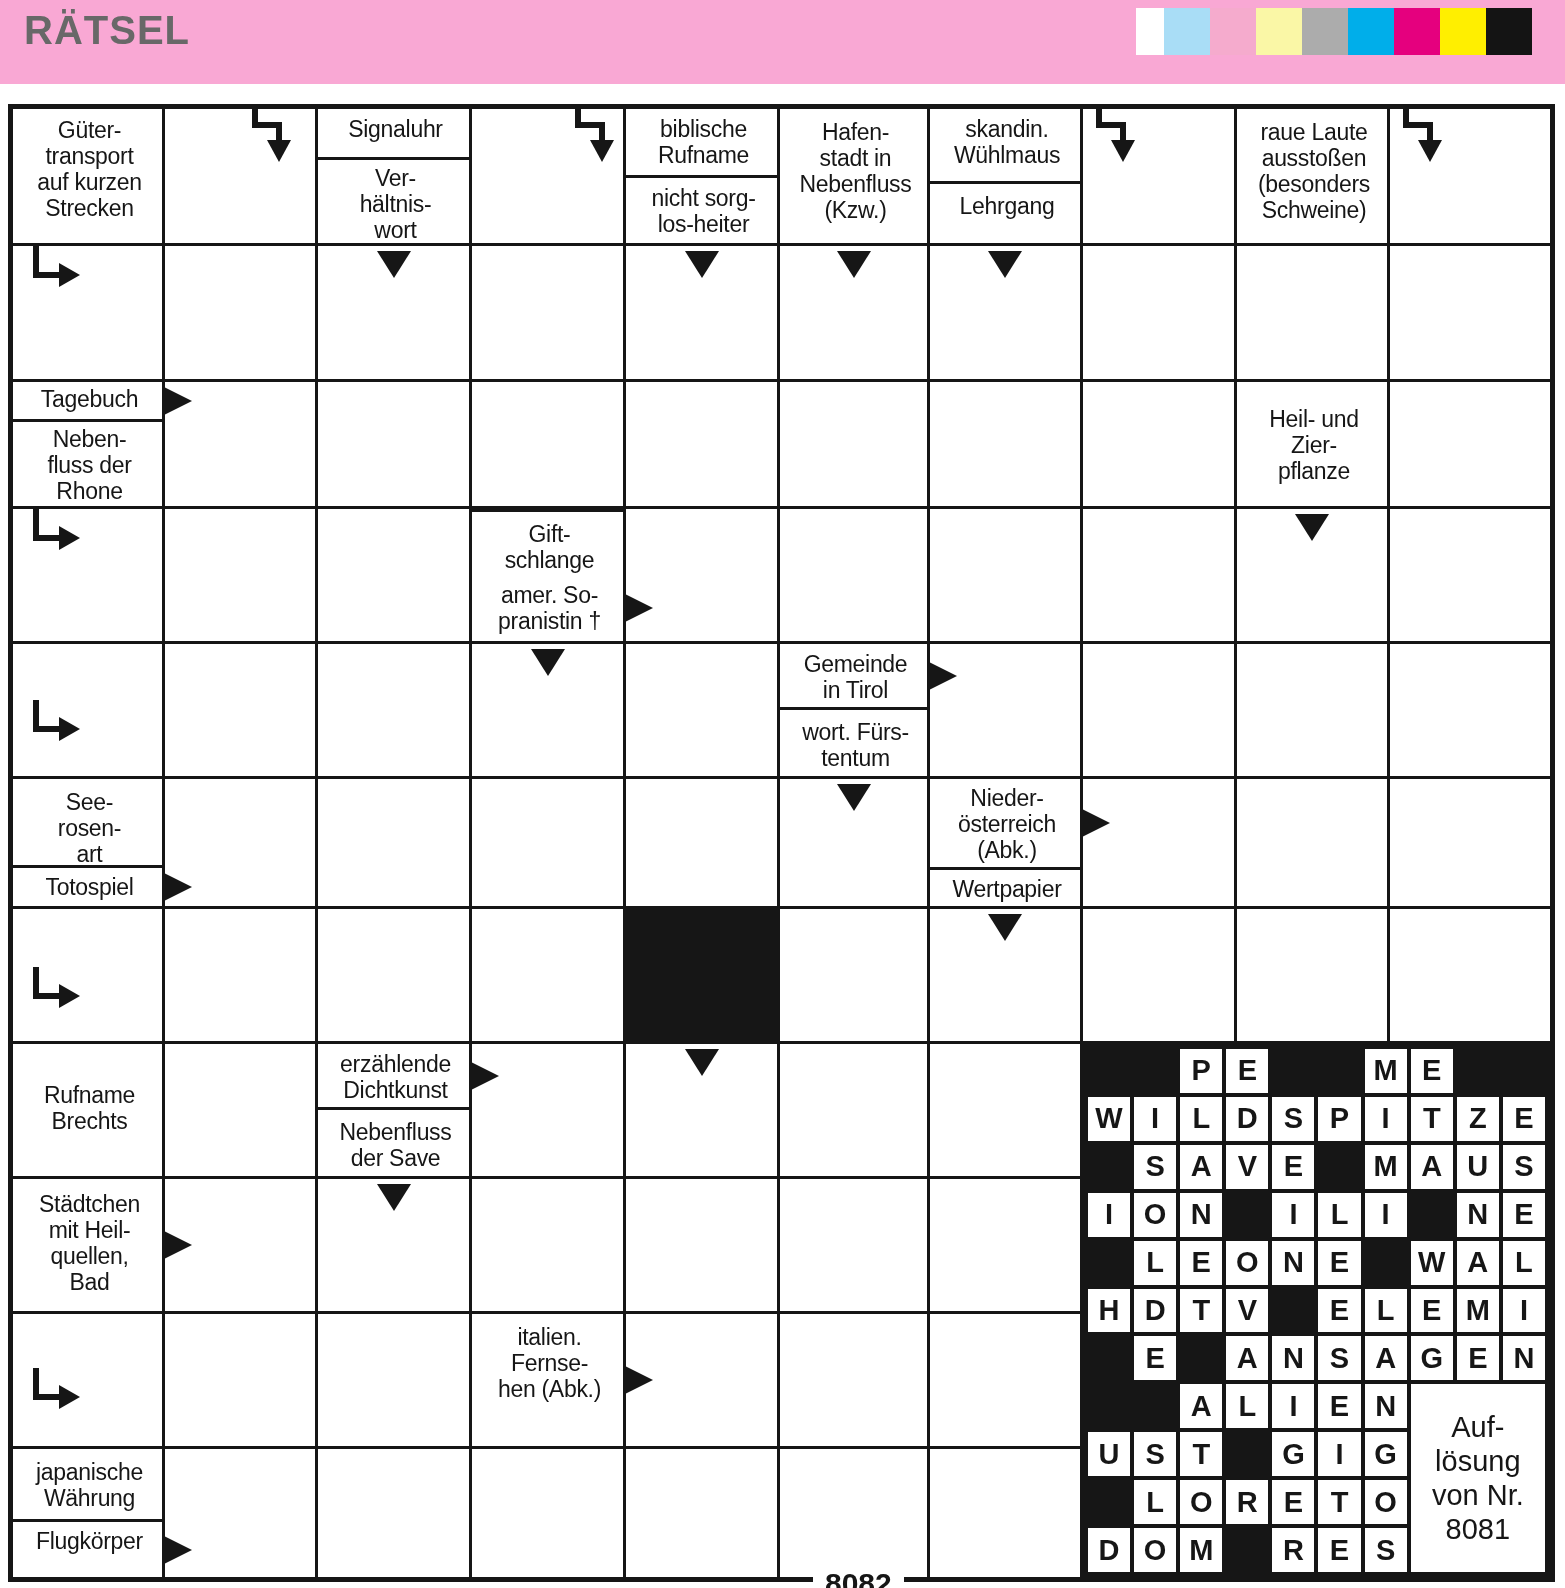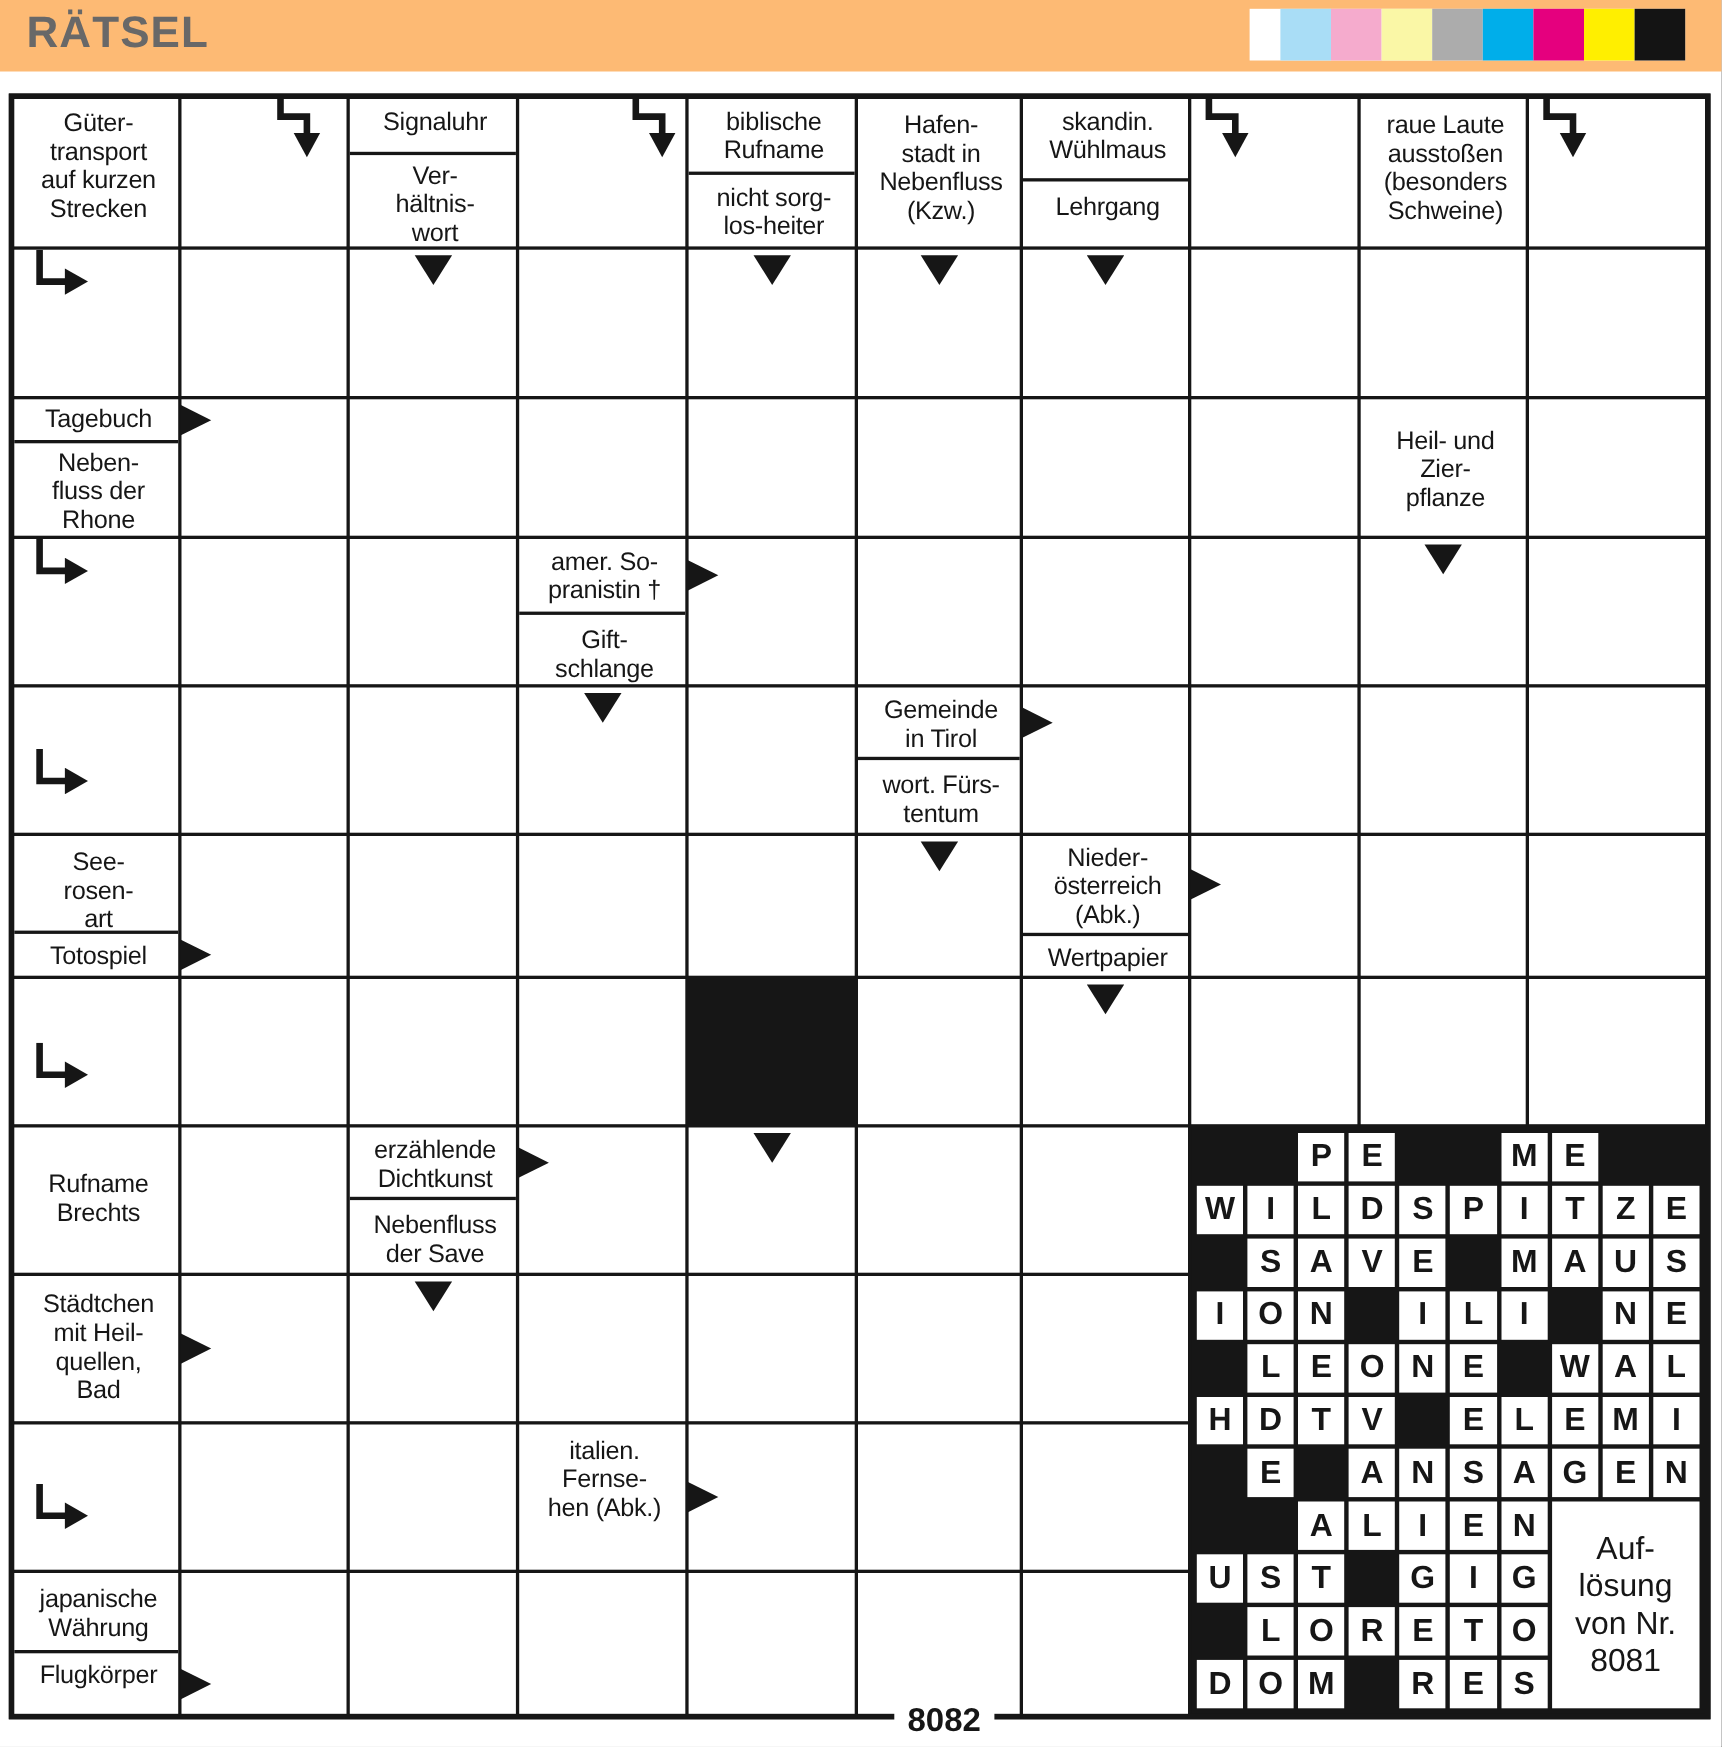--- a/index.html
+++ b/index.html
@@ -3,21 +3,21 @@
 <meta charset="utf-8">
 <style>
   html,body { margin:0; padding:0; background:#ffffff; }
   body {
     width:1565px; height:1588px; overflow:hidden;
     font-family:"Liberation Sans", sans-serif; color:#161616;
   }
   .page { position:relative; width:1565px; height:1588px; }
 
   
-  .header { position:relative; height:65px; background:#fdba74; }
+  .header { position:relative; height:84px; background:#f9a8d4; }
   .title {
     position:absolute; left:24px; top:8px;
     font-size:40px; font-weight:800; letter-spacing:1px; color:#686868;
   }
   .color-bar {
     position:absolute; top:8px; right:33px; height:47px;
     background:#ffffff; display:flex; align-items:center; padding-left:28px;
   }
   .color-square { width:46px; height:47px; }
 
@@ -225,28 +225,28 @@
         <div class="cell" style="grid-area: 3 / 10;"></div>
         <div class="cell" style="grid-area: 4 / 1;">
           <div class="bent-right" style="top: 0px;"><svg width="56" height="48" viewBox="0 0 56 48">
               <path d="M7 0 V29 H32" fill="none" stroke="#161616" stroke-width="6"></path>
               <polygon points="30,17 30,41 51,29" fill="#161616"></polygon>
             </svg></div>
         </div>
         <div class="cell" style="grid-area: 4 / 2;"></div>
         <div class="cell" style="grid-area: 4 / 3;"></div>
         <div class="cell clue" style="grid-area: 4 / 4;">
+          <div class="section divided" style="padding-top: 9px;">
+            <div class="clue-line">Gift-</div>
+            <div class="clue-line">schlange</div>
+          </div>
           <div class="section" style="height: 66px; flex: 0 0 auto; padding-top: 7px;">
             <div class="clue-line">amer. So-</div>
             <div class="clue-line">pranistin †</div>
             <div class="tri-right"></div>
-          </div>
-          <div class="section divided" style="padding-top: 9px;">
-            <div class="clue-line">Gift-</div>
-            <div class="clue-line">schlange</div>
           </div>
         </div>
         <div class="cell" style="grid-area: 4 / 5;"></div>
         <div class="cell" style="grid-area: 4 / 6;"></div>
         <div class="cell" style="grid-area: 4 / 7;"></div>
         <div class="cell" style="grid-area: 4 / 8;"></div>
         <div class="cell" style="grid-area: 4 / 9;">
           <div class="tri-down"></div>
         </div>
         <div class="cell" style="grid-area: 4 / 10;"></div>

